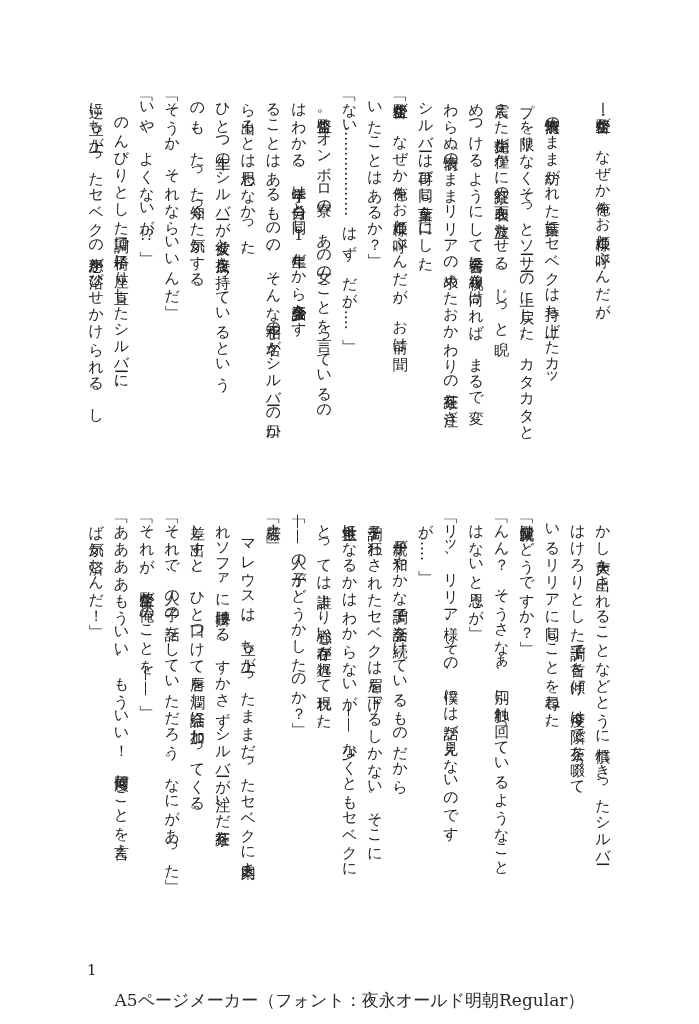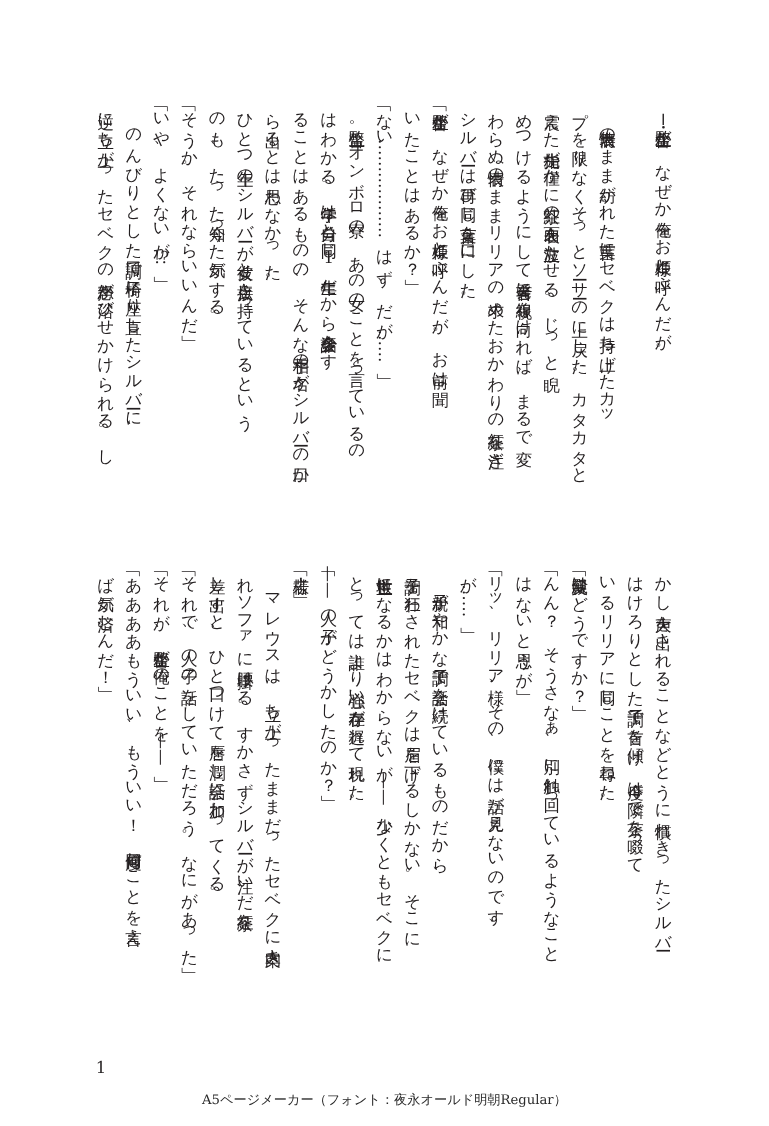--- a/index.html
+++ b/index.html
@@ -47,21 +47,21 @@
       top: 961px;
       font-size: 15px;
       line-height: 18px;
     }
     .footer {
       position: absolute;
       left: 0;
       top: 992px;
       width: 699px;
       text-align: center;
-      font-size: 12px;
+      font-size: 17px;
       line-height: 16px;
       color: #2a2a2a;
     }
   </style>
 </head>
 <body>
 
 <div class="block upper">
   <div class="col">Ｉ・監督生が、なぜか俺をお姫様と呼ぶんだが。</div>
   <div class="col"></div>

